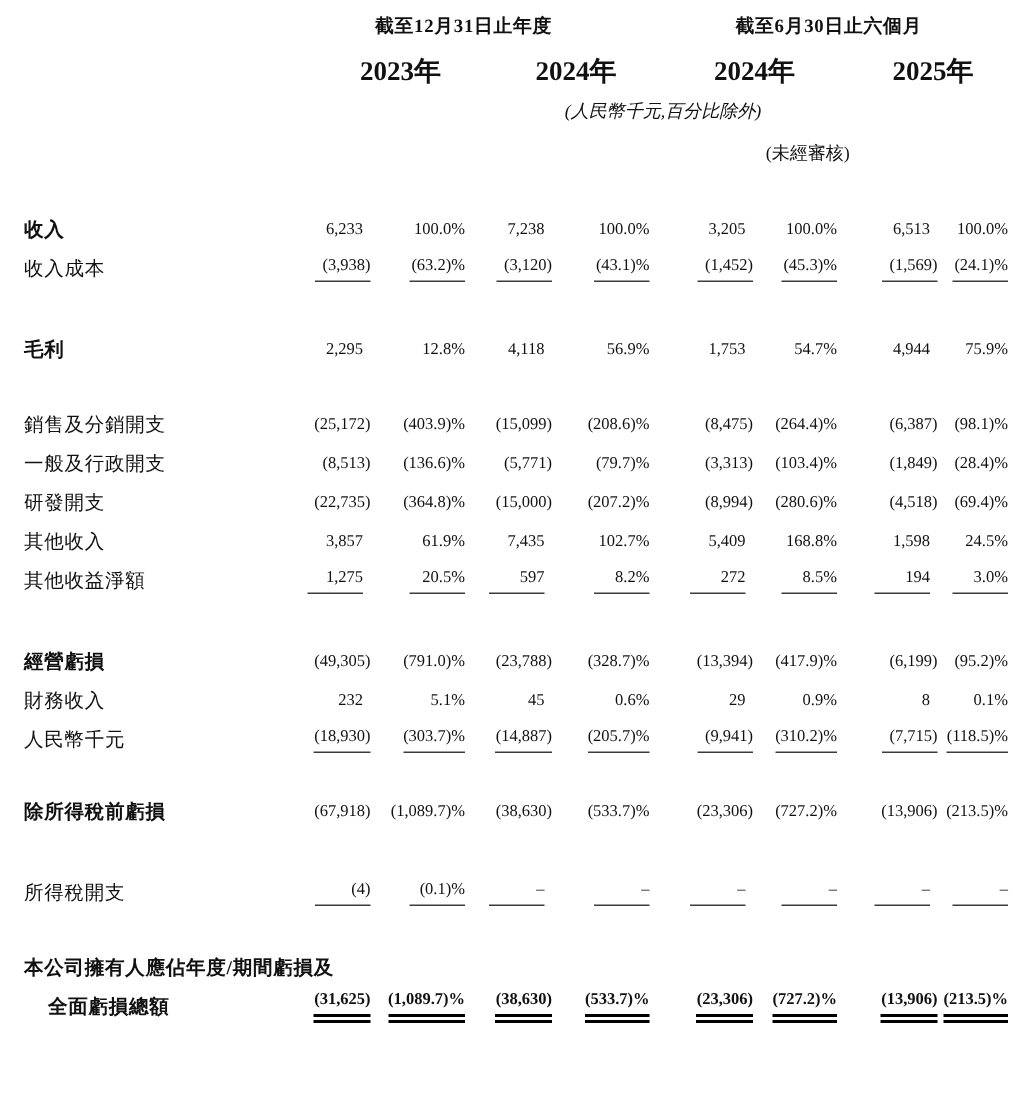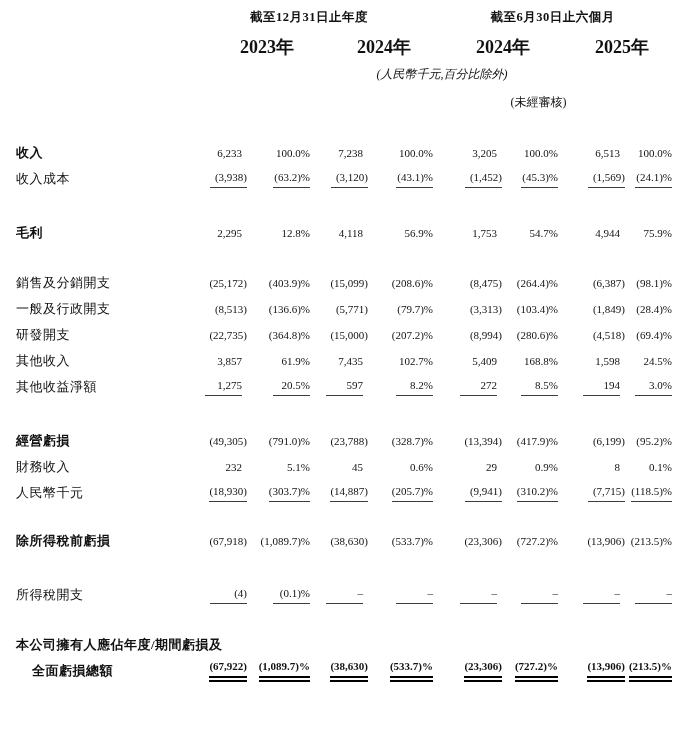--- a/index.html
+++ b/index.html
@@ -262,21 +262,21 @@
           <td></td>
           <td></td>
           <td></td>
           <td></td>
           <td></td>
           <td></td>
           <td></td>
         </tr>
         <tr class="row">
           <td class="lab b ind">全面虧損總額</td>
-          <td><span class="v ud bv po">(67,922)</span></td>
+          <td><span class="v ud bv po">(31,625)</span></td>
           <td><span class="v ud bv">(1,089.7)%</span></td>
           <td><span class="v ud bv po">(38,630)</span></td>
           <td><span class="v ud bv">(533.7)%</span></td>
           <td><span class="v ud bv po">(23,306)</span></td>
           <td><span class="v ud bv">(727.2)%</span></td>
           <td><span class="v ud bv po">(13,906)</span></td>
           <td><span class="v ud bv">(213.5)%</span></td>
         </tr>
       </tbody>
   </table>

